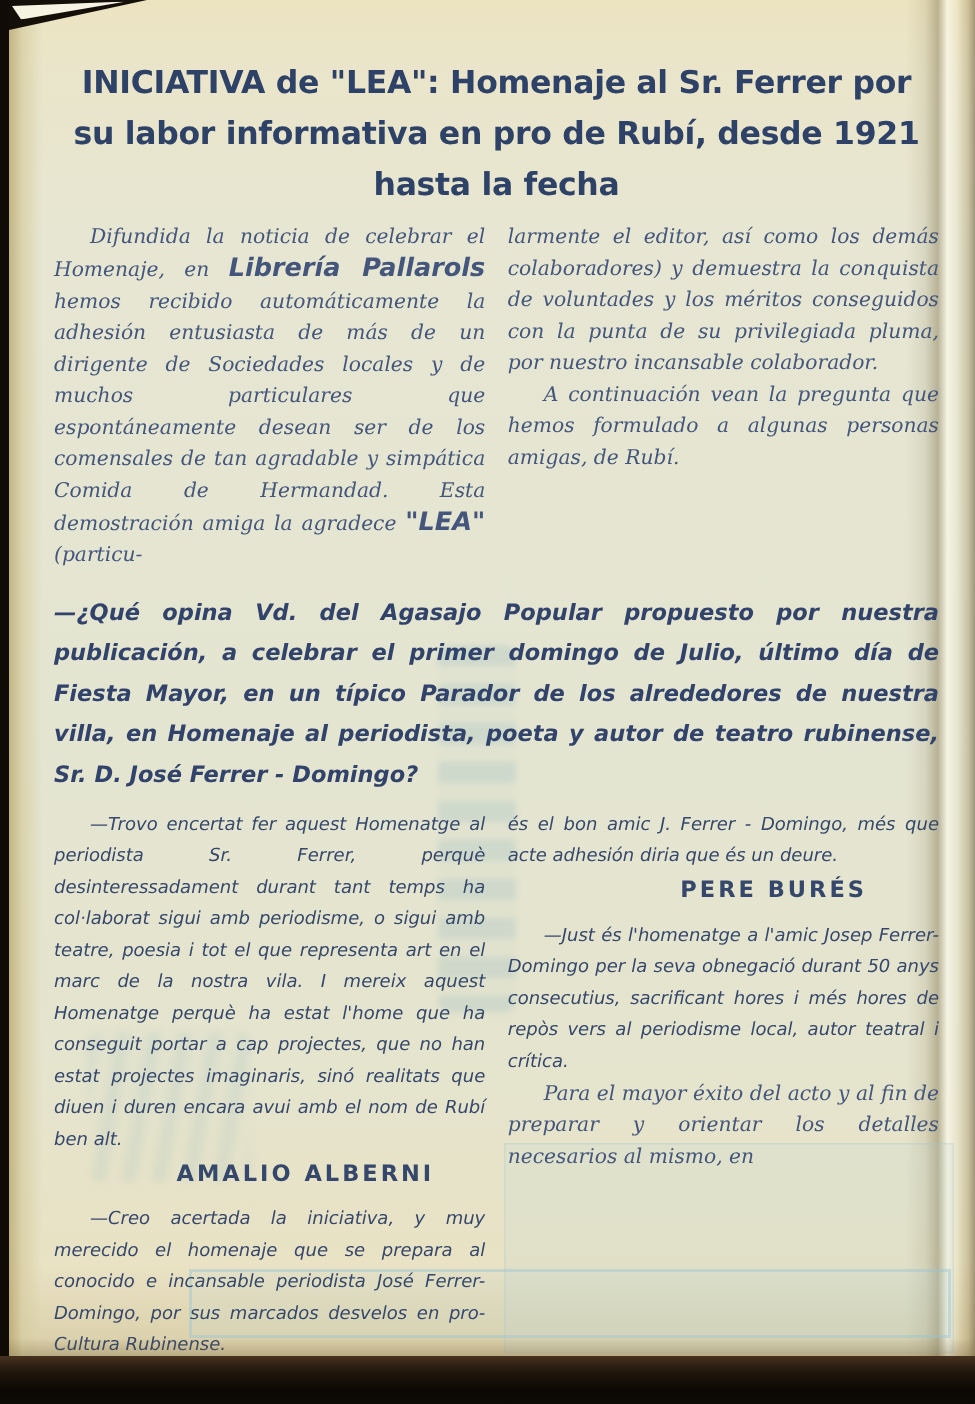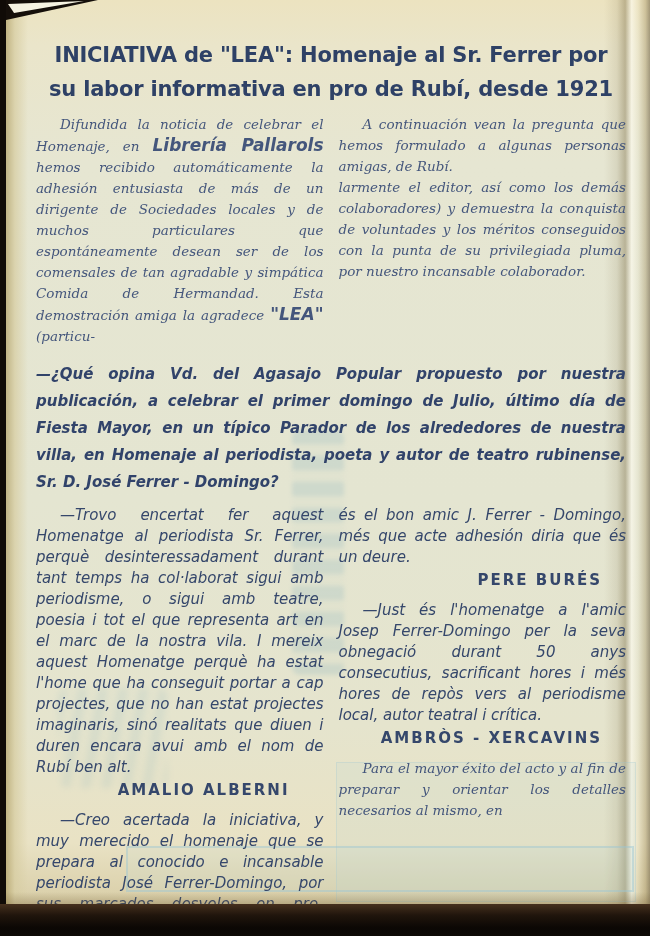--- a/index.html
+++ b/index.html
@@ -93,59 +93,60 @@
 
   .question {
     margin:14px 0 9px; font-style:italic; font-weight:bold;
     font-size:15px; line-height:27px; color:#31436a; text-align:justify;
   }
 
   .cols { display:flex; gap:15px; }
   .col2 { flex:1; min-width:0; }
 
   p.ans {
-    font-style:italic; font-size:15px; line-height:21px; color:#35476b;
+    font-style:italic; font-size:12px; line-height:21px; color:#35476b;
     text-align:justify; text-indent:24px; margin:0 0 1px;
   }
   p.ans.noind { text-indent:0; }
 
   .sig {
     font-weight:bold; font-size:15px; letter-spacing:2px; color:#35476b;
     text-align:right; padding-right:34px; margin:3px 0 11px; white-space:nowrap;
   }
-  .col2.right .sig { padding-right:24px; }
+  .col2.right .sig { padding-right:48px; }
 
   .closing { margin-top:12px; }
 </style>
 </head>
 <body>
 
 <div class="photo">
   <div class="page">
     <div class="page-curve"></div>
 
     <div class="ghost ghost-vert"></div>
     <div class="ghost ghost-blob"></div>
     <div class="ghost ghost-box-right"></div>
     <div class="ghost ghost-rect-bottom"></div>
 
     <div class="content">
 
       <h1 class="title">
         <span>INICIATIVA de "LEA": Homenaje al Sr. Ferrer por</span>
         <span>su labor informativa en pro de Rubí, desde 1921</span>
+        <span>hasta la fecha</span>
       </h1>
 
       <div class="intro">
         <div class="col">
           <p class="script ind"><span>Difundida la noticia de celebrar el Homenaje, en </span><span class="bold-sans">Librería Pallarols</span><span> hemos recibido automáticamente la adhesión entusiasta de más de un dirigente de Sociedades locales y de muchos particulares que espontáneamente desean ser de los comensales de tan agradable y simpática Comida de Hermandad. Esta demostración amiga la agradece </span><span class="bold-sans">"LEA"</span><span> (particu-</span></p>
         </div>
         <div class="col">
+          <p class="script">larmente el editor, así como los demás colaboradores) y demuestra la conquista de voluntades y los méritos conseguidos con la punta de su privilegiada pluma, por nuestro incansable colaborador.</p>
           <p class="script ind">A continuación vean la pregunta que hemos formulado a algunas personas amigas, de Rubí.</p>
-          <p class="script">larmente el editor, así como los demás colaboradores) y demuestra la conquista de voluntades y los méritos conseguidos con la punta de su privilegiada pluma, por nuestro incansable colaborador.</p>
         </div>
       </div>
 
       <p class="question">—¿Qué opina Vd. del Agasajo Popular propuesto por nuestra publicación, a celebrar el primer domingo de Julio, último día de Fiesta Mayor, en un típico Parador de los alrededores de nuestra villa, en Homenaje al periodista, poeta y autor de teatro rubinense, Sr. D. José Ferrer - Domingo?</p>
 
       <div class="cols">
 
         <div class="col2">
           <p class="ans">—Trovo encertat fer aquest Homenatge al periodista Sr. Ferrer, perquè desinteressadament durant tant temps ha col·laborat sigui amb periodisme, o sigui amb teatre, poesia i tot el que representa art en el marc de la nostra vila. I mereix aquest Homenatge perquè ha estat l'home que ha conseguit portar a cap projectes, que no han estat projectes imaginaris, sinó realitats que diuen i duren encara avui amb el nom de Rubí ben alt.</p>
           <div class="sig">AMALIO ALBERNI</div>
@@ -153,21 +154,20 @@
           <p class="ans">—Creo acertada la iniciativa, y muy merecido el homenaje que se prepara al conocido e incansable periodista José Ferrer-Domingo, por sus marcados desvelos en pro-Cultura Rubinense.</p>
 
         </div>
 
         <div class="col2 right">
           <p class="ans noind">és el bon amic J. Ferrer - Domingo, més que acte adhesión diria que és un deure.</p>
           <div class="sig">PERE BURÉS</div>
 
           <p class="ans">—Just és l'homenatge a l'amic Josep Ferrer-Domingo per la seva obnegació durant 50 anys consecutius, sacrificant hores i més hores de repòs vers al periodisme local, autor teatral i crítica.</p>
 
-          <div class="sig">AMBRÒS - XERCAVINS</div>
 
           <p class="script ind closing"><span>Para el mayor éxito del acto y al fin de preparar y orientar los detalles necesarios al mismo, en </span></p>
         </div>
 
       </div>
     </div>
 
     <div class="corner-tl"></div>
     <div class="corner-tl-hl"></div>
   </div>

